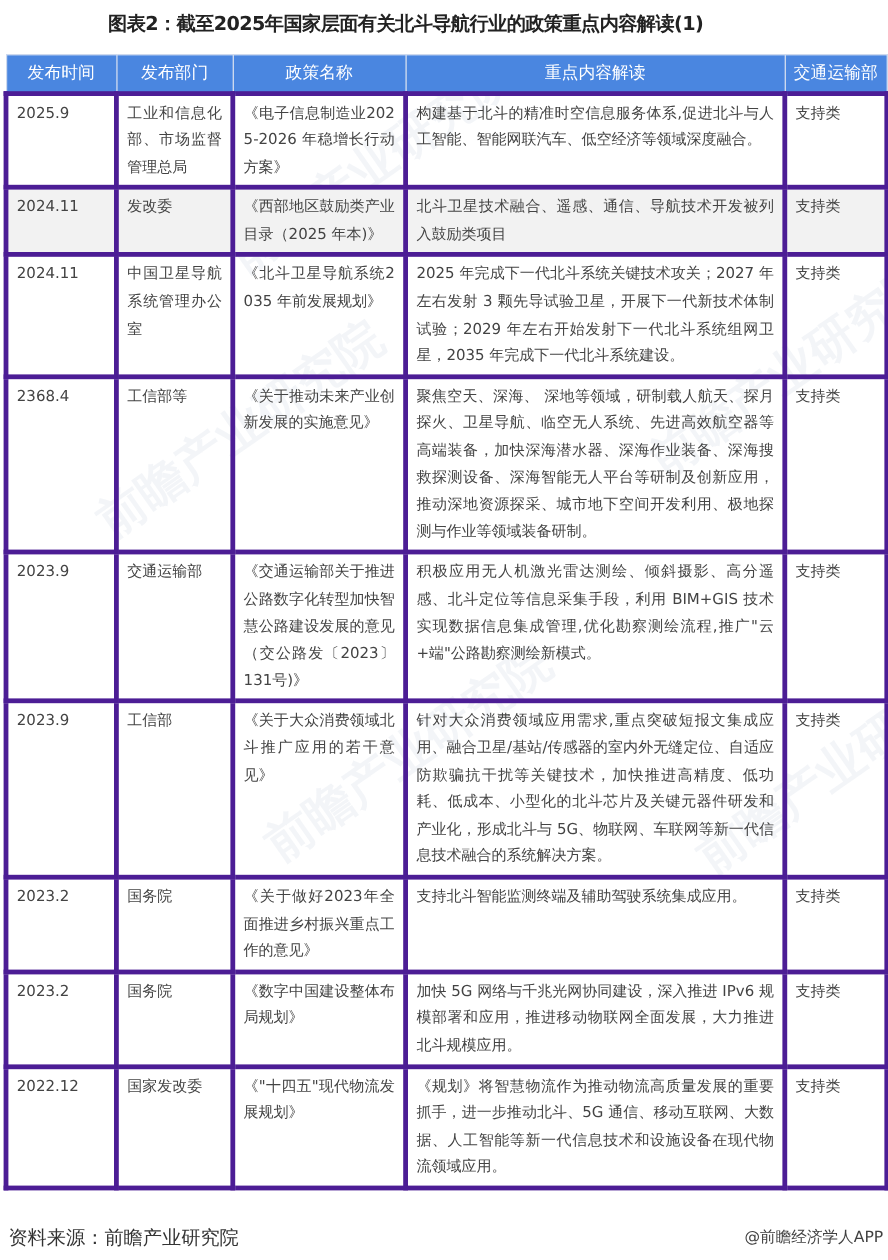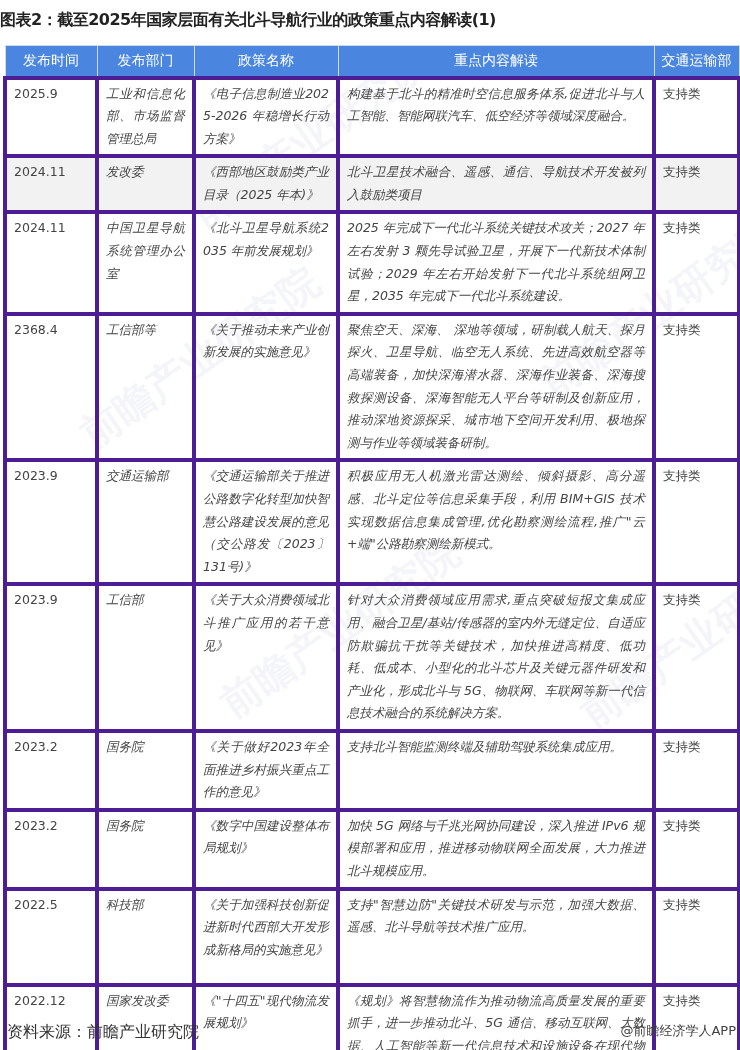--- a/index.html
+++ b/index.html
@@ -1,39 +1,39 @@
 <!DOCTYPE html>
 <html><head>
 <meta charset="utf-8">
 <style>
   * { box-sizing: border-box; margin: 0; padding: 0; }
   html, body { width: 740px; height: 1050px; background: #ffffff; overflow: hidden; }
   body { font-family: "DejaVu Sans", "Liberation Sans", sans-serif; color: #333; position: relative; }
   .title {
-    position: absolute; left: 0; top: 10px; width: 676px; 
+    position: absolute; left: 0; top: 10px; width: 676px; text-align: center;
     font-size: 16px; font-weight: bold; color: #222; letter-spacing: -0.5px;
   }
   table.policy {
     position: absolute; left: 3px; top: 45px; width: 734px;
     border-collapse: collapse; table-layout: fixed;
   }
   table.policy th {
     background: #4a86e0; color: #fff; font-weight: normal; font-size: 14px;
     height: 32px; text-align: center; vertical-align: middle;
     border: 1px solid #cdd9ee;
     margin-left: 11px;
   }
   table.policy td {
     font-size: 12.5px; line-height: 22.6px; color: #444;
     vertical-align: top; padding: 3px 7px 4px 7px;
     border: 4px solid #4c1d95;
     word-break: break-all;
   }
   table.policy tr.alt td { background: #f2f2f2; }
-  td.just { text-align: justify; text-align-last: left; font-style: italic; }
+  td.just { text-align: justify; text-align-last: left; }
   .footer-left { position: absolute; left: 7px; top: 1022px; font-size: 16px; color: #333; }
   .footer-right { position: absolute; right: 4px; top: 1022px; font-size: 13px; color: #404040; }
   .wm {
     position: absolute; font-size: 40px; font-weight: bold; color: rgba(200,210,225,0.22);
     transform: rotate(-35deg); white-space: nowrap; pointer-events: none;
   }
 </style>
 </head>
 <body>
 
@@ -113,27 +113,20 @@
       <td>支持类</td>
     </tr>
     <tr style="height:70px">
       <td>2023.2</td>
       <td class="just">国务院</td>
       <td class="just">《数字中国建设整体布局规划》</td>
       <td class="just">加快 5G 网络与千兆光网协同建设，深入推进 IPv6 规模部署和应用，推进移动物联网全面发展，大力推进北斗规模应用。</td>
       <td>支持类</td>
     </tr>
     <tr style="height:96px">
-      <td>2022.5</td>
-      <td class="just">科技部</td>
-      <td class="just">《关于加强科技创新促进新时代西部大开发形成新格局的实施意见》</td>
-      <td class="just">支持"智慧边防"关键技术研发与示范，加强大数据、遥感、北斗导航等技术推广应用。</td>
-      <td>支持类</td>
-    </tr>
-    <tr style="height:96px">
       <td>2022.12</td>
       <td class="just">国家发改委</td>
       <td class="just">《"十四五"现代物流发展规划》</td>
       <td class="just">《规划》将智慧物流作为推动物流高质量发展的重要抓手，进一步推动北斗、5G 通信、移动互联网、大数据、人工智能等新一代信息技术和设施设备在现代物流领域应用。</td>
       <td>支持类</td>
     </tr>
   </tbody>
 </table>
 
 <div class="footer-left">资料来源：前瞻产业研究院</div>

